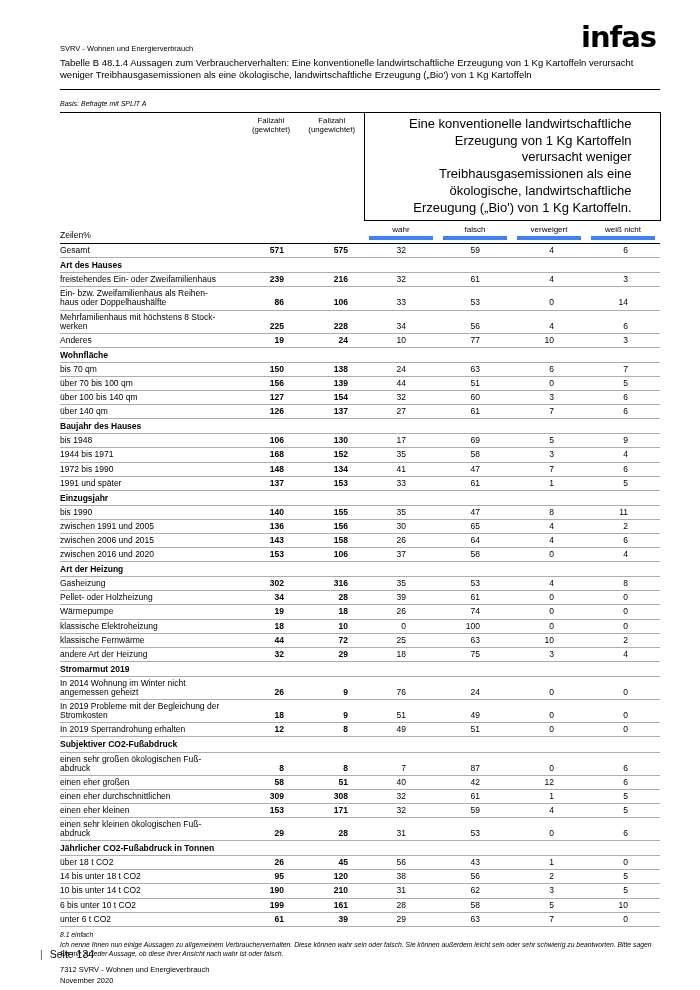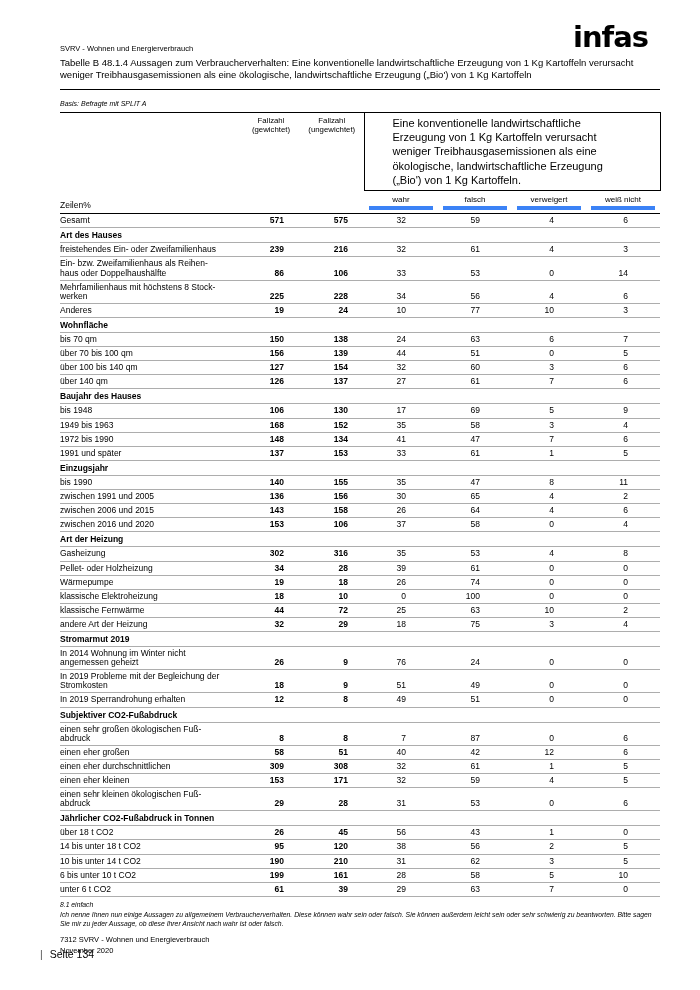--- a/index.html
+++ b/index.html
@@ -4,21 +4,21 @@
 <style>
   * { margin:0; padding:0; box-sizing:border-box; }
   html, body { background:#ffffff; }
   body {
     width:700px; height:990px; position:relative; overflow:hidden;
     color:#000; font-family:"Liberation Sans","DejaVu Sans",sans-serif;
   }
   .page { position:absolute; inset:0; padding:24px 40px 0 60px; }
 
   .logo {
-    position:absolute; top:20px; right:52px;
+    position:absolute; top:20px; right:44px;
     font-size:29px; font-weight:700; letter-spacing:-1px;
     font-family:"DejaVu Sans","Liberation Sans",sans-serif;
   }
   .suptitle { margin-top:20px; font-size:7.5px; }
   .title { margin-top:4px; font-size:9.5px; line-height:1.3; max-width:602px; }
   .basis-wrap { margin-top:7px; border-top:1px solid #000; padding:2px 0 2px; width:600px; }
   .basis { font-size:7px; font-style:italic; }
 
   table.data-table { width:600px; border-collapse:collapse; table-layout:fixed; }
   col.c-label { width:182px; }
@@ -26,22 +26,22 @@
   col.c-fz2   { width:64px; }
   col.c-sub   { width:74px; }
 
   thead th { font-weight:400; }
   thead tr.hr1 th { border-top:1px solid #000; }
   .fz-head {
     font-size:7.8px; text-align:center; vertical-align:top;
     white-space:pre-line; line-height:1.25; padding-top:3px;
   }
   .question-cell {
-    border:1px solid #000; font-size:11px; line-height:1.3;
-    text-align:left; padding:3px 28px; vertical-align:middle;
+    border:1px solid #000; font-size:13px; line-height:1.3;
+    text-align:right; padding:3px 28px; vertical-align:middle;
   }
   thead tr.hr2 th { border-bottom:1px solid #000; vertical-align:bottom; }
   .zeilen { font-size:8.5px; text-align:left; padding:5px 0 3px; }
   .subcol { padding-top:4px; }
   .sub-u {
     display:block; margin:0 5px; border-bottom:4px solid #3b82f6;
     font-size:8px; text-align:center; padding-bottom:2px; margin-bottom:3px;
   }
 
   tbody td {
@@ -208,21 +208,21 @@
         <tr>
           <td class="row-label">bis 1948</td>
           <td class="fz">106</td>
           <td class="fz">130</td>
           <td class="num">17</td>
           <td class="num">69</td>
           <td class="num">5</td>
           <td class="num">9</td>
         </tr>
         <tr>
-          <td class="row-label">1949 bis 1963</td>
+          <td class="row-label">1944 bis 1971</td>
           <td class="fz">168</td>
           <td class="fz">152</td>
           <td class="num">35</td>
           <td class="num">58</td>
           <td class="num">3</td>
           <td class="num">4</td>
         </tr>
         <tr>
           <td class="row-label">1972 bis 1990</td>
           <td class="fz">148</td>

